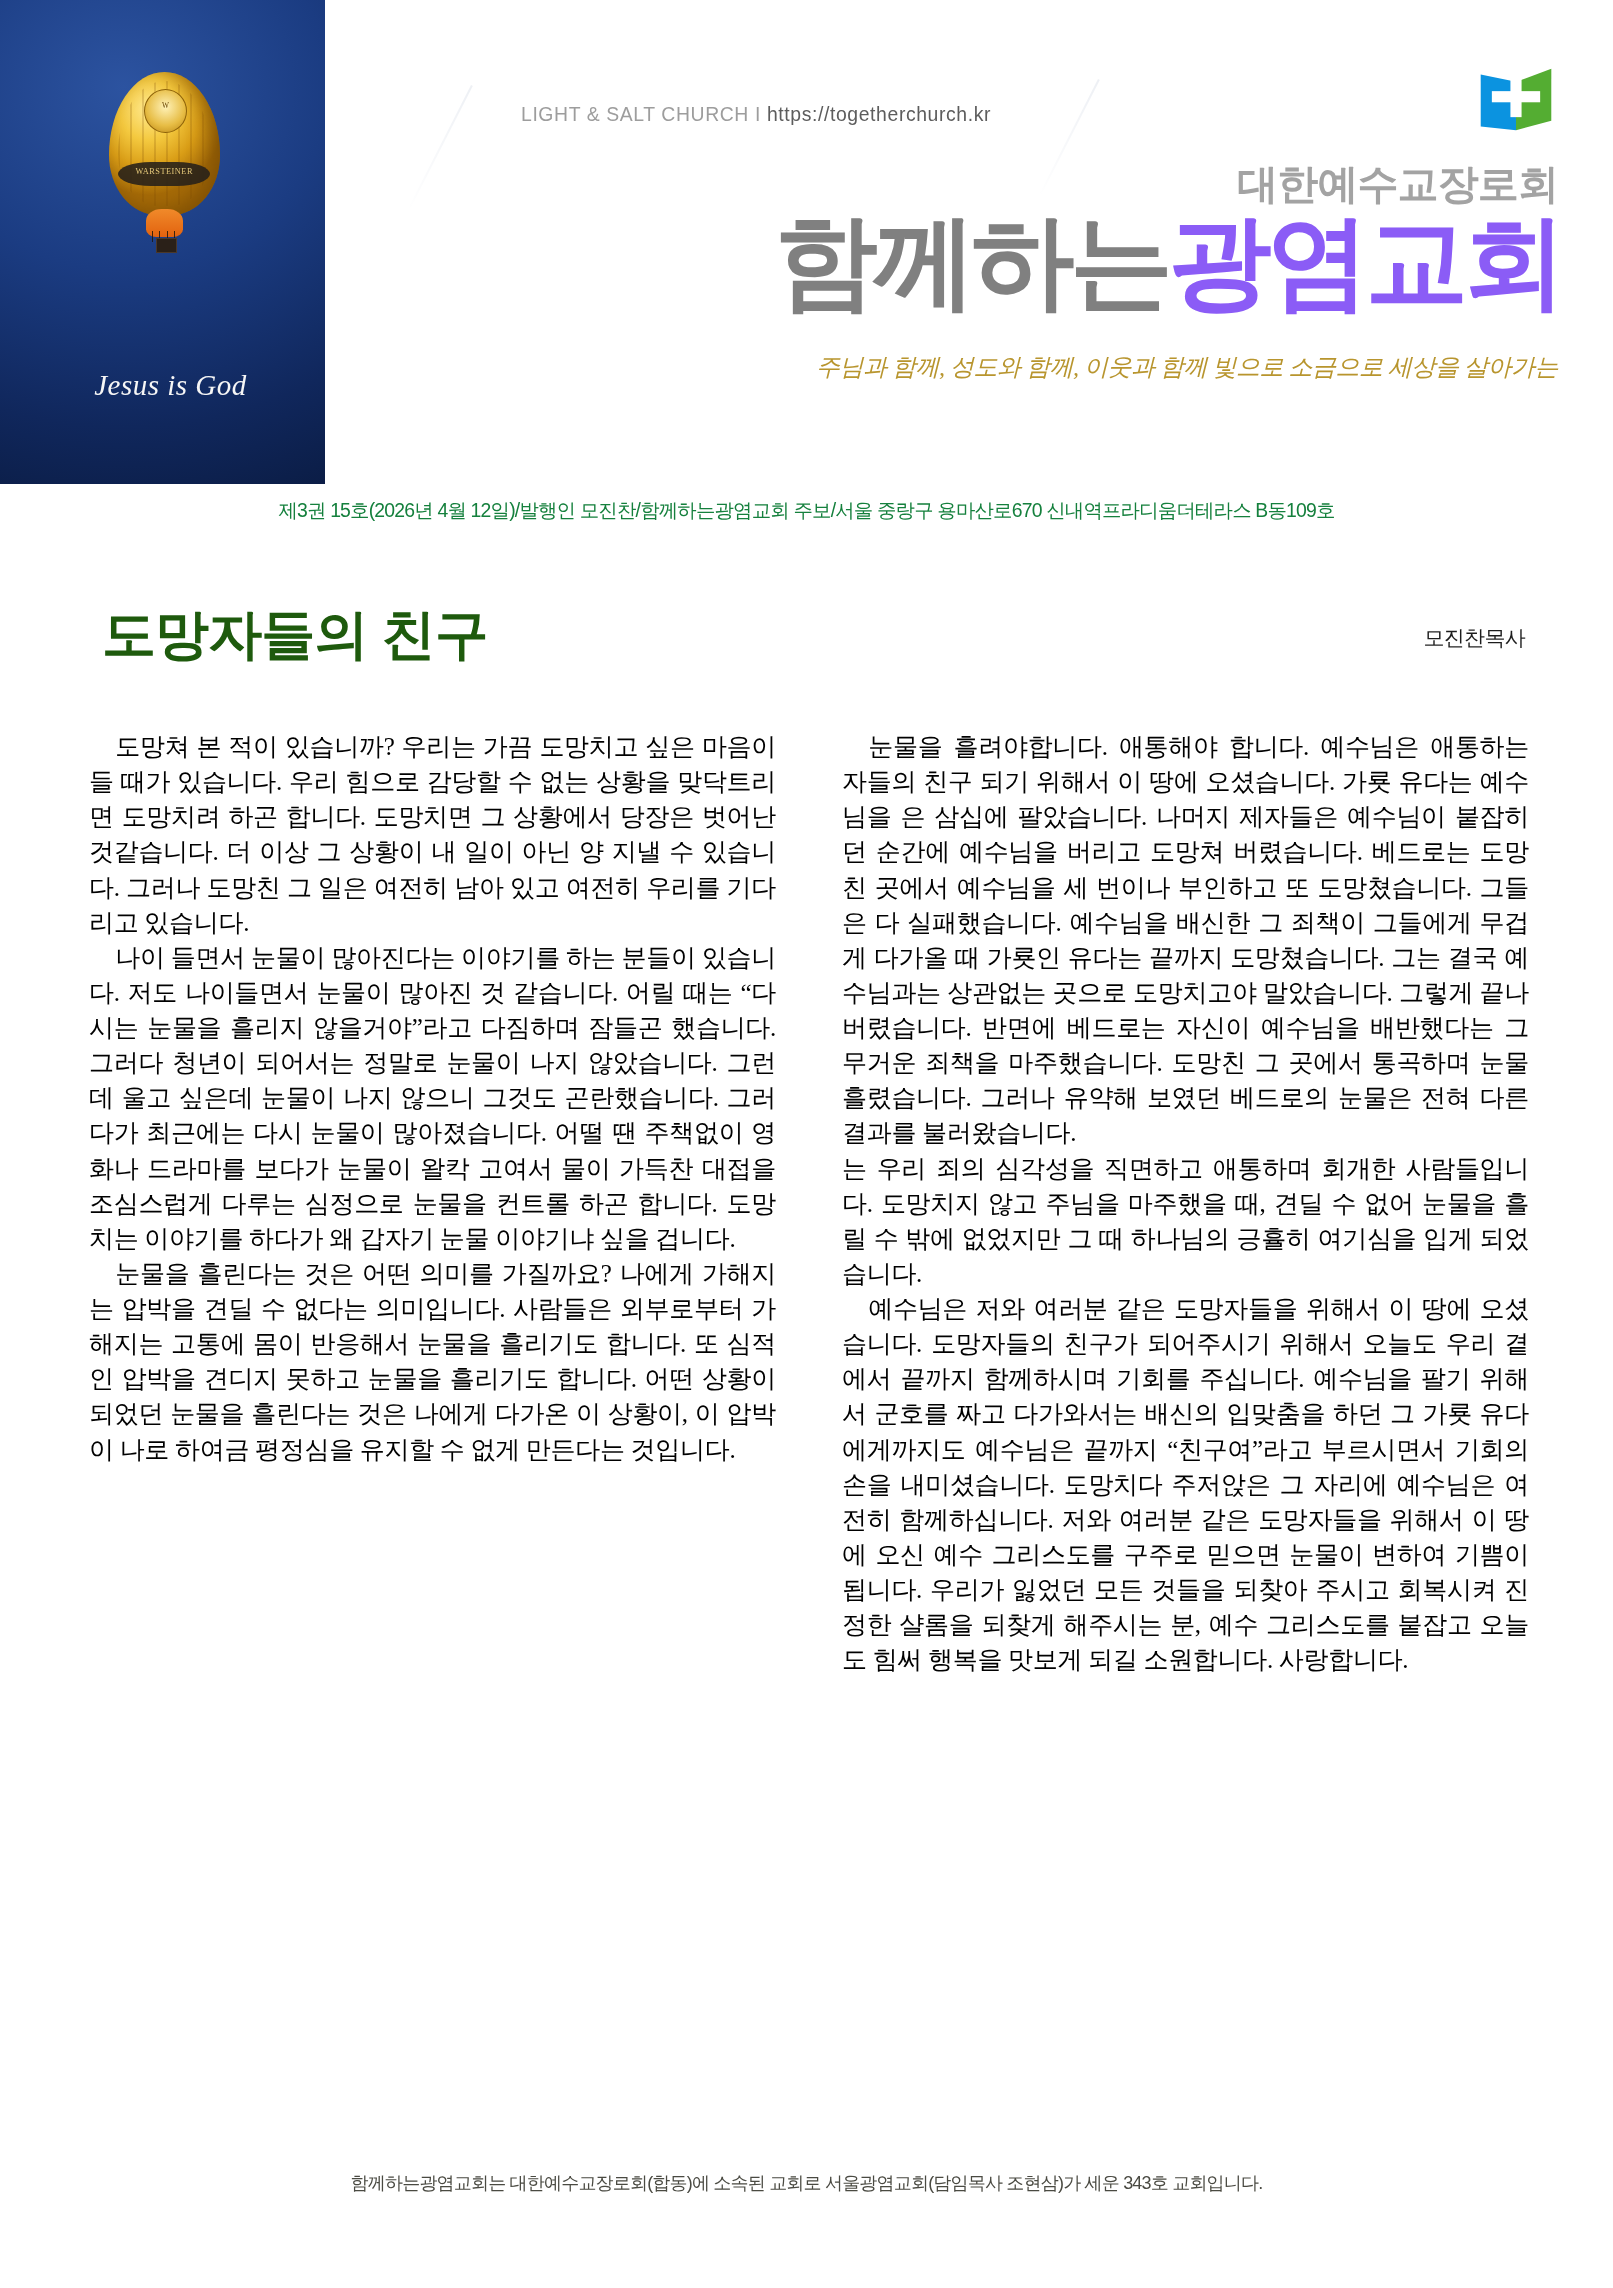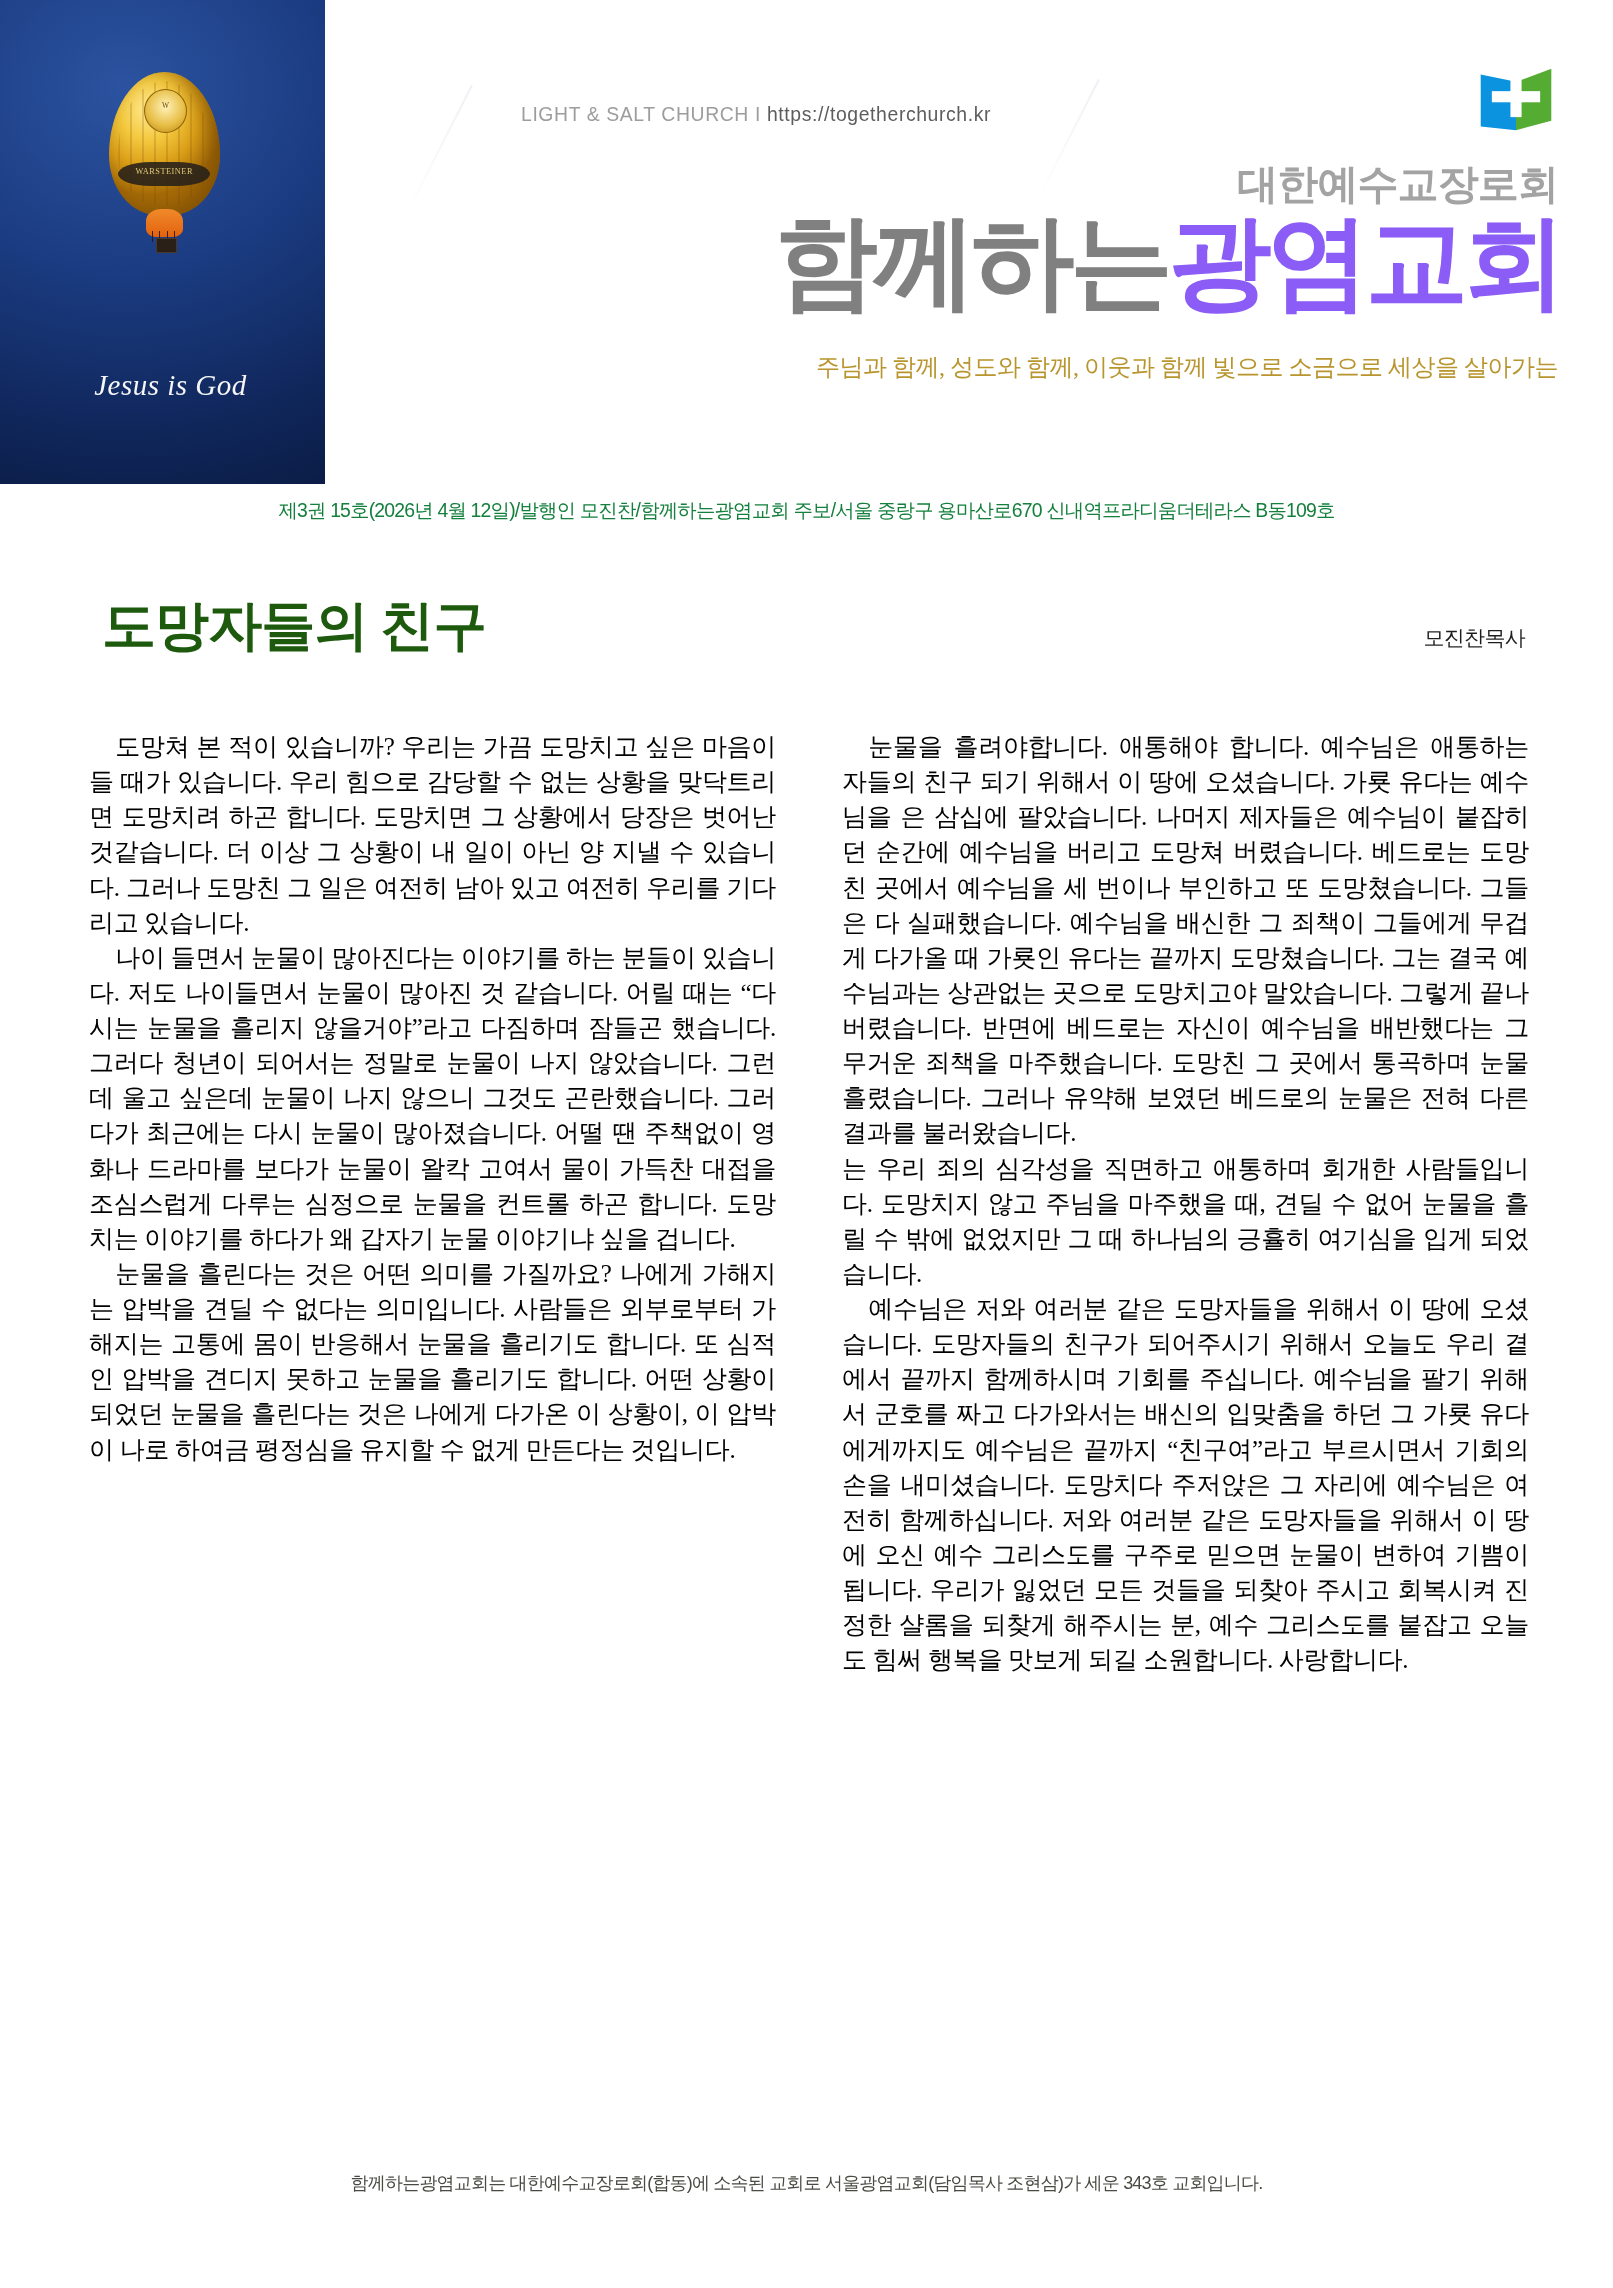--- a/index.html
+++ b/index.html
@@ -206,20 +206,21 @@
 
   .tagline {
     position: absolute;
     right: 55px;
     top: 351px;
     font-size: 24px;
     color: #b8952e;
     font-family: "Liberation Serif", serif;
     letter-spacing: -0.5px;
     white-space: nowrap;
+    font-style: italic;
   }
 
   .pubinfo {
     position: absolute;
     left: 0;
     right: 0;
     top: 497px;
     text-align: center;
     font-size: 19.4px;
     color: #15803d;
@@ -232,26 +233,26 @@
   .article-head {
     position: absolute;
     left: 102px;
     right: 88px;
     top: 591px;
     height: 83px;
   }
   .article-title {
     position: absolute;
     left: 0;
-    top: 8px;
+    top: 16px;
     font-size: 54px;
     line-height: 1;
     color: #1e5a0d;
     font-weight: bold;
-    font-family: Liberation Serif, serif;
+    font-family: Liberation Sans, sans-serif;
     letter-spacing: -0.9px;
   }
   .article-author {
     position: absolute;
     right: 0;
     top: 33px;
     font-size: 21px;
     color: #1d1d1d;
     font-family: "Liberation Sans", sans-serif;
     letter-spacing: -0.7px;

